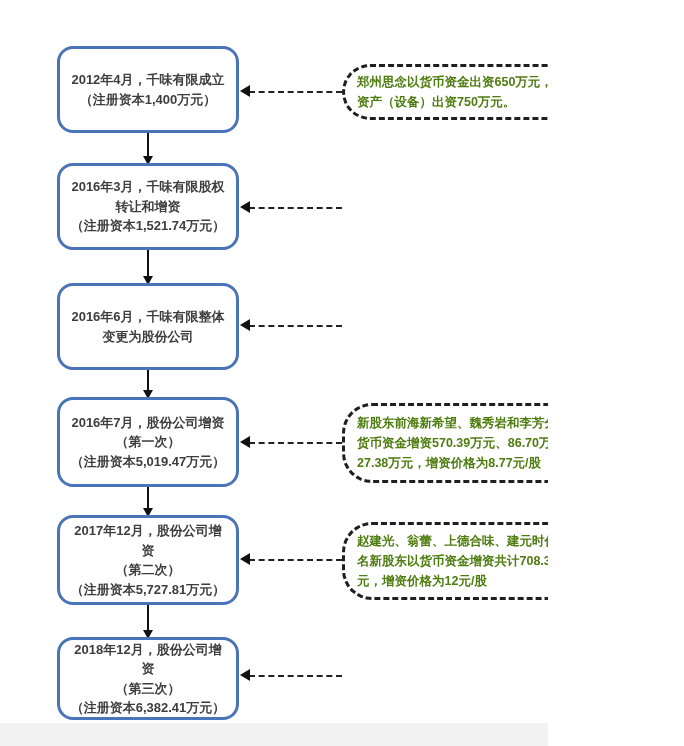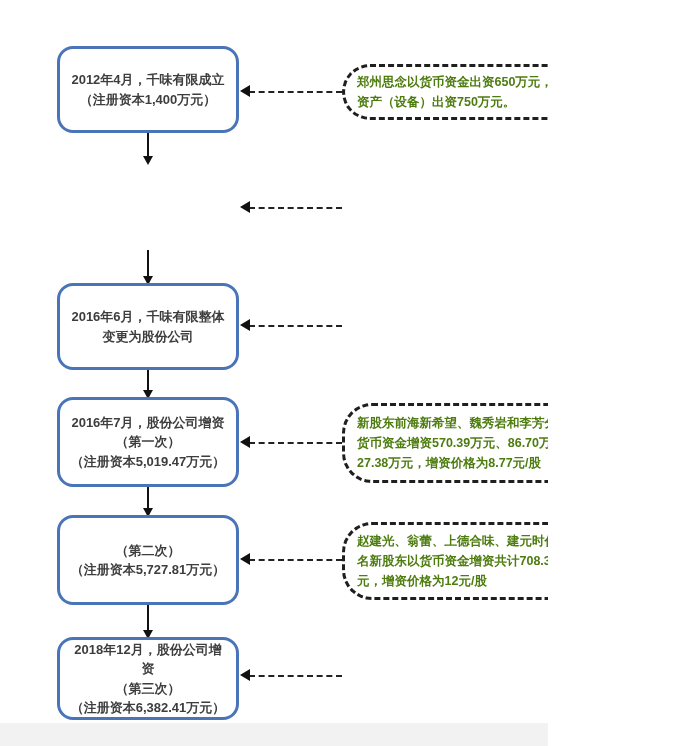--- a/index.html
+++ b/index.html
@@ -74,20 +74,25 @@
     <div>2012年4月，千味有限成立</div>
     <div>（注册资本1,400万元）</div>
 
   </div>
   <div class="harrow h1"></div>
   <div class="note n1">
     <div>郑州思念以货币资金出资650万元，实物资产（设备）出资750万元。</div>
   </div>
   <div class="varrow v1"></div>
 
+  <div class="event e2">
+    <div>2016年3月，千味有限股权转让和增资</div>
+    <div>（注册资本1,521.74万元）</div>
+
+  </div>
   <div class="harrow h2"></div>
   <div class="varrow v2"></div>
 
   <div class="event e3">
     <div>2016年6月，千味有限整体变更为股份公司</div>
 
   </div>
   <div class="harrow h3"></div>
   <div class="varrow v3"></div>
 
@@ -96,20 +101,21 @@
     <div>（第一次）</div>
     <div>（注册资本5,019.47万元）</div>
   </div>
   <div class="harrow h4"></div>
   <div class="note n4">
     <div>新股东前海新希望、魏秀岩和李芳分别以货币资金增资570.39万元、86.70万元和27.38万元，增资价格为8.77元/股</div>
   </div>
   <div class="varrow v4"></div>
 
   <div class="event e5">
+    <div>2017年12月，股份公司增资</div>
     <div>（第二次）</div>
     <div>（注册资本5,727.81万元）</div>
   </div>
   <div class="harrow h5"></div>
   <div class="note n5">
     <div>赵建光、翁蕾、上德合味、建元时代等9名新股东以货币资金增资共计708.33万元，增资价格为12元/股</div>
   </div>
   <div class="varrow v5"></div>
 
   <div class="event e6">

